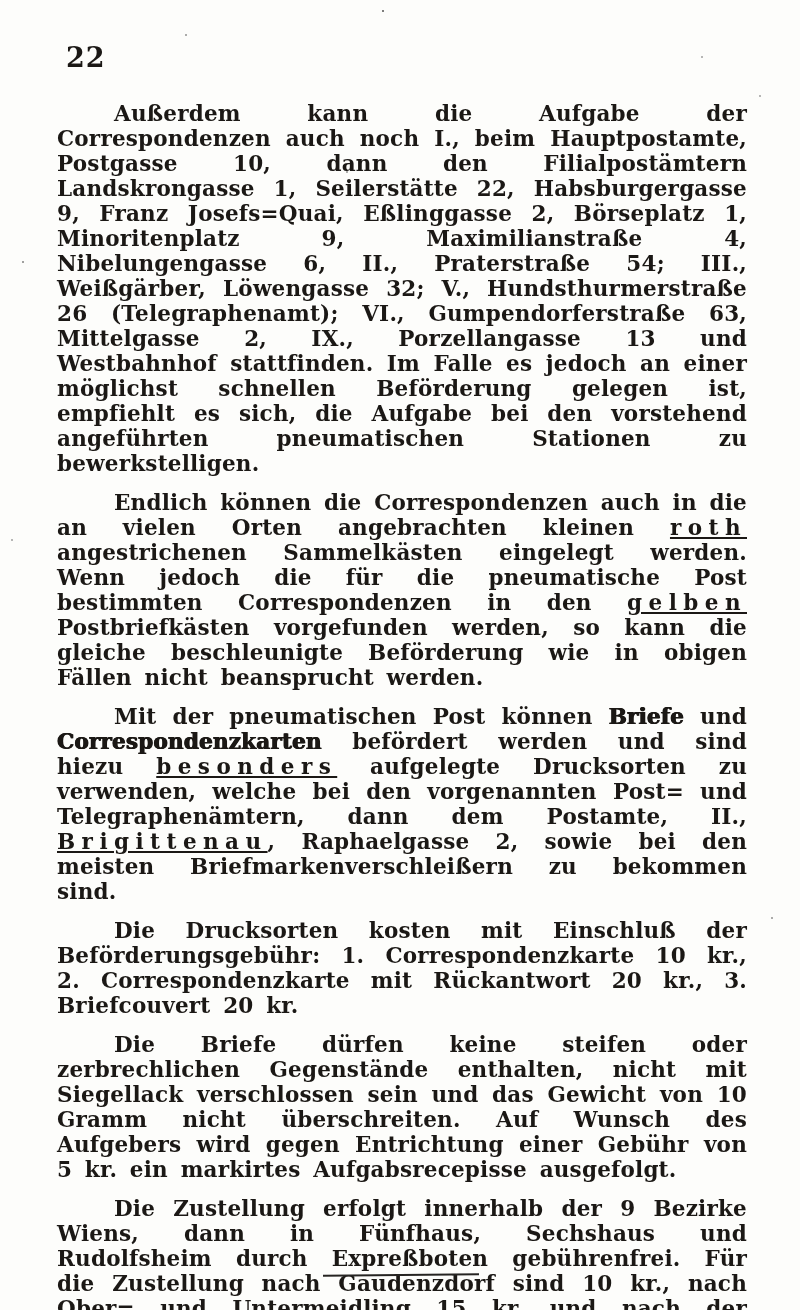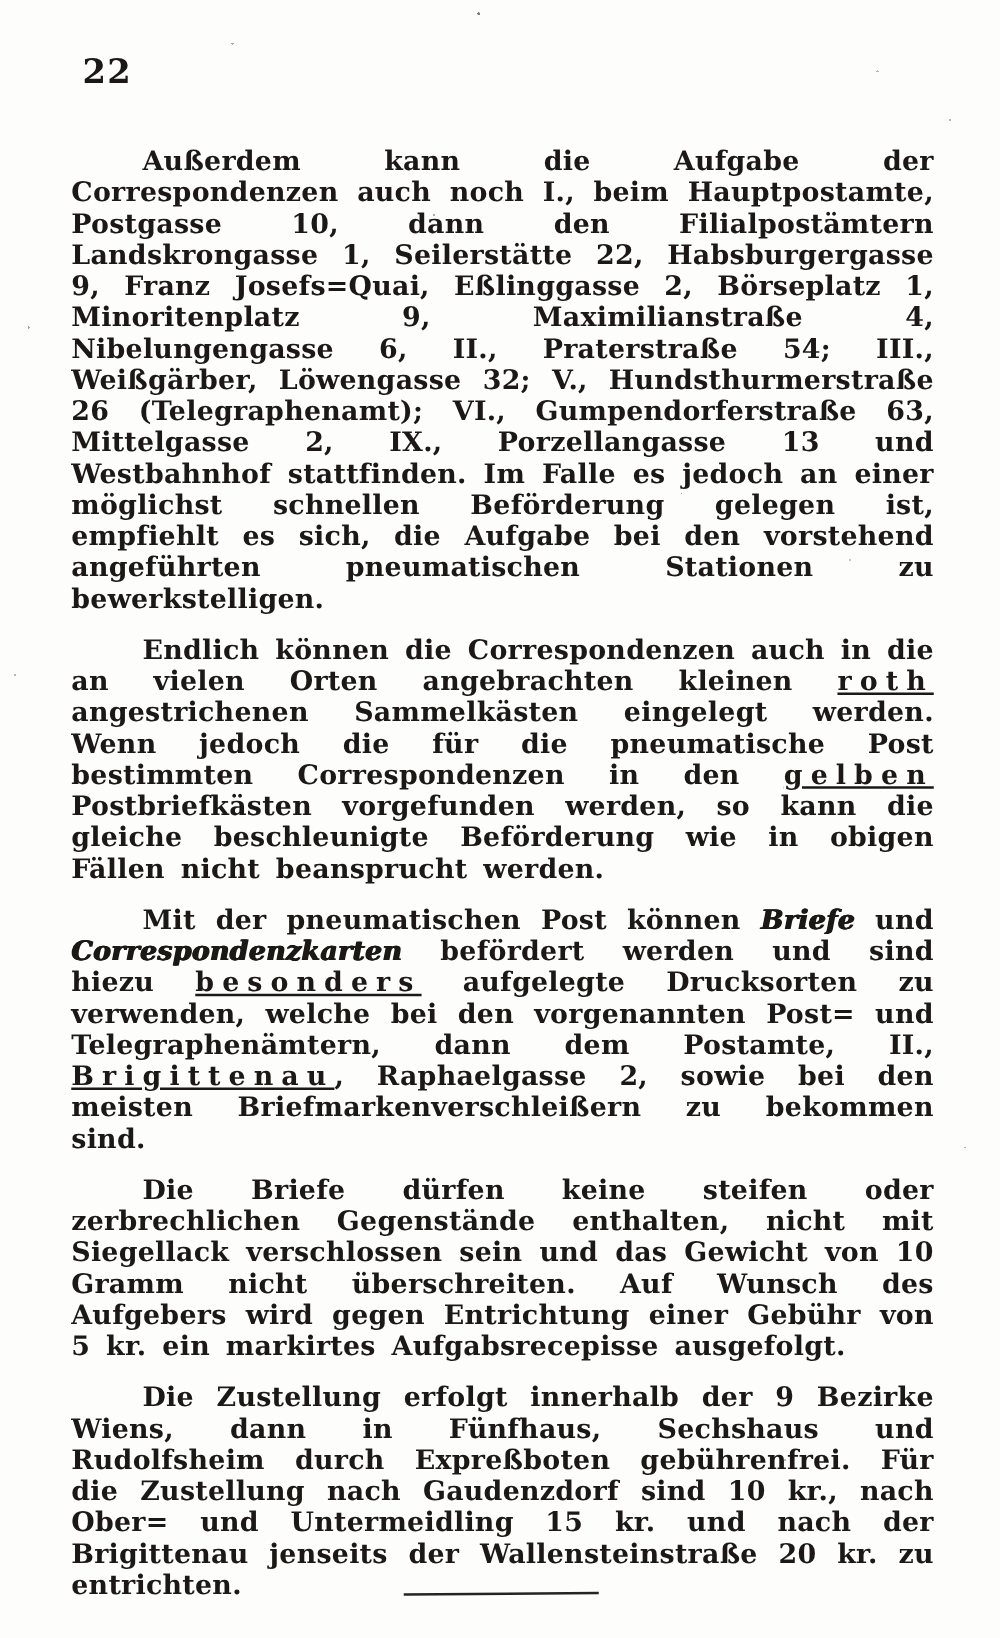--- a/index.html
+++ b/index.html
@@ -41,28 +41,27 @@
     left: 57px; top: 101px;
     width: 690px;
     font-size: 21.5px;
     line-height: 25px;
     font-weight: bold;
     text-align: justify;
     word-spacing: 5px;
     letter-spacing: 0.2px;
   }
   .para {
-    margin: 16px 0 14px 0;
+    margin: 0 0 14px 0;
     text-indent: 57px;
   }
   .run-normal {}
   .run-bold {
     
     text-shadow: 0.7px 0 currentColor, -0.4px 0 currentColor;
-    font-style: italic;
   }
   .run-spaced {
     letter-spacing: 0.30em; 
     text-decoration: underline;
   }
   .footer-rule {
     position: absolute;
     left: 323px; top: 1274px;
     width: 156px; height: 2px;
     background: #262422;
@@ -72,18 +71,19 @@
 </head>
 <body>
 
 <div class="page">
   <div class="page-number">22</div>
 
   <div class="page-body" id="page-body">
       <p class="para"><span class="run-normal">Außerdem kann die Aufgabe der Correspondenzen auch noch I., beim Hauptpostamte, Postgasse 10, dann den Filialpostämtern Landskrongasse 1, Seilerstätte 22, Habsburgergasse 9, Franz Josefs=Quai, Eßlinggasse 2, Börseplatz 1, Minoritenplatz 9, Maximilianstraße 4, Nibelungengasse 6, II., Praterstraße 54; III., Weißgärber, Löwengasse 32; V., Hundsthurmerstraße 26 (Telegraphenamt); VI., Gumpendorferstraße 63, Mittelgasse 2, IX., Porzellangasse 13 und Westbahnhof stattfinden. Im Falle es jedoch an einer möglichst schnellen Beförderung gelegen ist, empfiehlt es sich, die Aufgabe bei den vorstehend angeführten pneumatischen Stationen zu bewerkstelligen.</span></p>
       <p class="para"><span class="run-normal">Endlich können die Correspondenzen auch in die an vielen Orten angebrachten kleinen </span><span class="run-spaced">roth</span><span class="run-normal"> angestrichenen Sammelkästen eingelegt werden. Wenn jedoch die für die pneumatische Post bestimmten Correspondenzen in den </span><span class="run-spaced">gelben</span><span class="run-normal"> Postbriefkästen vorgefunden werden, so kann die gleiche beschleunigte Beförderung wie in obigen Fällen nicht beansprucht werden.</span></p>
       <p class="para"><span class="run-normal">Mit der pneumatischen Post können </span><span class="run-bold">Briefe</span><span class="run-normal"> und </span><span class="run-bold">Correspondenzkarten</span><span class="run-normal"> befördert werden und sind hiezu </span><span class="run-spaced">besonders</span><span class="run-normal"> aufgelegte Drucksorten zu verwenden, welche bei den vorgenannten Post= und Telegraphenämtern, dann dem Postamte, II., </span><span class="run-spaced">Brigittenau</span><span class="run-normal">, Raphaelgasse 2, sowie bei den meisten Briefmarkenverschleißern zu bekommen sind.</span></p>
+      <p class="para"><span class="run-normal">Die Drucksorten kosten mit Einschluß der Beförderungsgebühr: 1. Correspondenzkarte 10 kr., 2. Correspondenzkarte mit Rückantwort 20 kr., 3. Briefcouvert 20 kr.</span></p>
       <p class="para"><span class="run-normal">Die Briefe dürfen keine steifen oder zerbrechlichen Gegenstände enthalten, nicht mit Siegellack verschlossen sein und das Gewicht von 10 Gramm nicht überschreiten. Auf Wunsch des Aufgebers wird gegen Entrichtung einer Gebühr von 5 kr. ein markirtes Aufgabsrecepisse ausgefolgt.</span></p>
       <p class="para"><span class="run-normal">Die Zustellung erfolgt innerhalb der 9 Bezirke Wiens, dann in Fünfhaus, Sechshaus und Rudolfsheim durch Expreßboten gebührenfrei. Für die Zustellung nach Gaudenzdorf sind 10 kr., nach Ober= und Untermeidling 15 kr. und nach der Brigittenau jenseits der Wallensteinstraße 20 kr. zu entrichten.</span></p>
     </div>
 
   <div class="footer-rule"></div>
 </div>
 
 </body></html>

